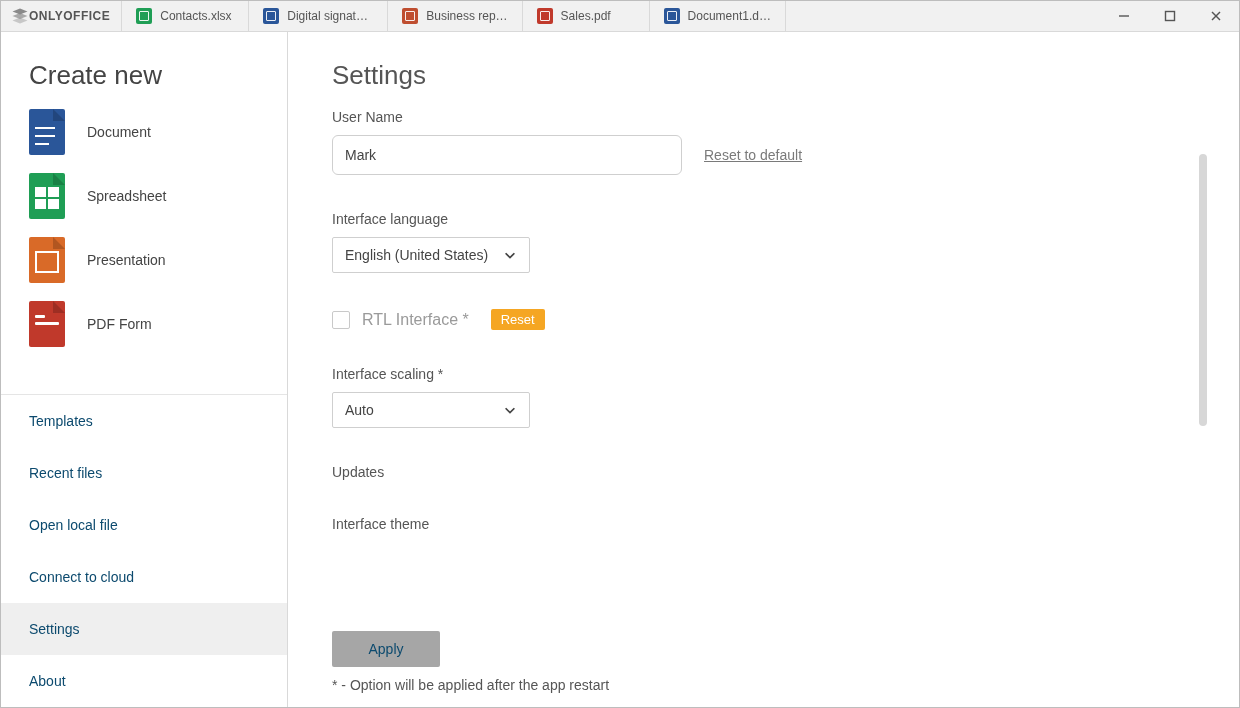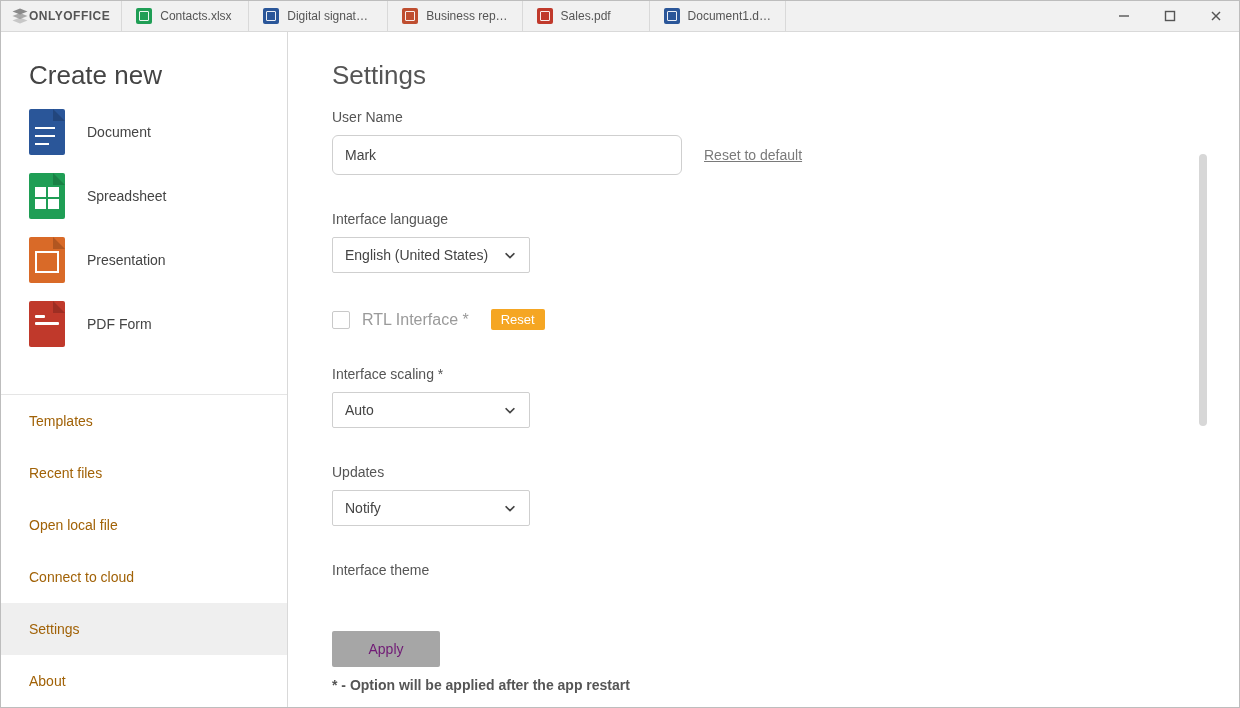--- a/index.html
+++ b/index.html
@@ -39,40 +39,40 @@
   .glyph.lines span{position:absolute;left:0;right:10px;top:20px;height:2px;background:#fff;}
   .glyph.grid{display:grid;grid-template:1fr 1fr/1fr 1fr;gap:2px;}
   .glyph.grid i{background:#fff;}
   .glyph.rect{border:2px solid #fff;}
   .glyph.form{display:flex;flex-direction:column;gap:4px;}
   .glyph.form i{height:3px;background:#fff;border-radius:1px;}
   .glyph.form i:first-child{width:40%;}
   .create-item span.lbl{ font-size:14px; color:#444; }
 
   .side-bottom { border-top:1px solid #e5e5e5; display:flex; flex-direction:column; margin-top:auto; }
-  .navlink { padding: 18px 28px; font-size:14px; color:#a16207; cursor:pointer; }
+  .navlink { padding: 18px 28px; font-size:14px; color:#0c4a6e; cursor:pointer; }
   .navlink.active { background:#efefef; }
 
   .content { flex:1; position:relative; padding: 28px 70px 0 44px; overflow:hidden; }
   .content h1 { font-size:26px; font-weight:400; color:#555; margin-bottom: 18px; }
   .form { display:flex; flex-direction:column; gap: 10px; max-height: 518px; overflow:hidden; }
   .field { display:flex; flex-direction:column; gap:10px; margin-bottom: 26px; }
   .field-label { font-size:14px; color:#555; }
   .row { display:flex; align-items:center; gap:22px; }
   input.text { width:350px; height:40px; border:1px solid #cfcfcf; border-radius:6px; padding:0 12px; font-size:14px; color:#444; outline:none; }
   .linkish { font-size:14px; color:#7a7a7a; text-decoration:underline; cursor:pointer; }
   .select { width:198px; height:36px; border:1px solid #cfcfcf; border-radius:2px; padding:0 12px; display:flex; align-items:center; justify-content:space-between; font-size:14px; color:#444; cursor:pointer; background:#fff; }
   .select svg{width:14px;height:14px;stroke:#444;stroke-width:2;fill:none;}
   .chk { width:18px;height:18px;border:1px solid #c9c9c9;border-radius:2px;display:inline-block; }
   .muted { color:#9a9a9a; }
   .beta { background:#f5a623; color:#fff; font-size:13px; padding:3px 10px; border-radius:2px; }
 
   .footer { position:absolute; left:44px; right:44px; bottom:14px; background:#fff; padding-top:28px; }
-  .apply { width:108px; height:36px; background:#a6a6a6; color:#701a75; font-size:14px; border:none; border-radius:2px; cursor:pointer; }
-  .note { font-size:14px; color:#555; margin-top:10px;font-weight:bold; }
+  .apply { width:108px; height:36px; background:#a6a6a6; color:#0c4a6e; font-size:14px; border:none; border-radius:2px; cursor:pointer; }
+  .note { font-size:14px; color:#555; margin-top:10px; }
 
   .vscroll { position:absolute; top:122px; right:32px; width:8px; height:272px; background:#d7d7d7; border-radius:4px; }
 </style>
 </head>
 <body>
 
 <div class="titlebar">
   <div class="brand">
     <svg viewBox="0 0 24 24">
         <g fill="#8a8a8a">
@@ -213,26 +213,20 @@
         <div class="select">
           <span>Auto</span>
           <svg viewBox="0 0 16 16">
               <polyline points="3 6 8 11 13 6"></polyline>
             </svg>
         </div>
       </div>
 
       <div class="field">
         <span class="field-label">Updates</span>
-        <div class="select">
-          <span>Notify</span>
-          <svg viewBox="0 0 16 16">
-              <polyline points="3 6 8 11 13 6"></polyline>
-            </svg>
-        </div>
       </div>
 
       <div class="field" style="margin-bottom:0">
         <span class="field-label">Interface theme</span>
       </div>
     </div>
 
     <div class="vscroll"></div>
 
     <div class="footer">

